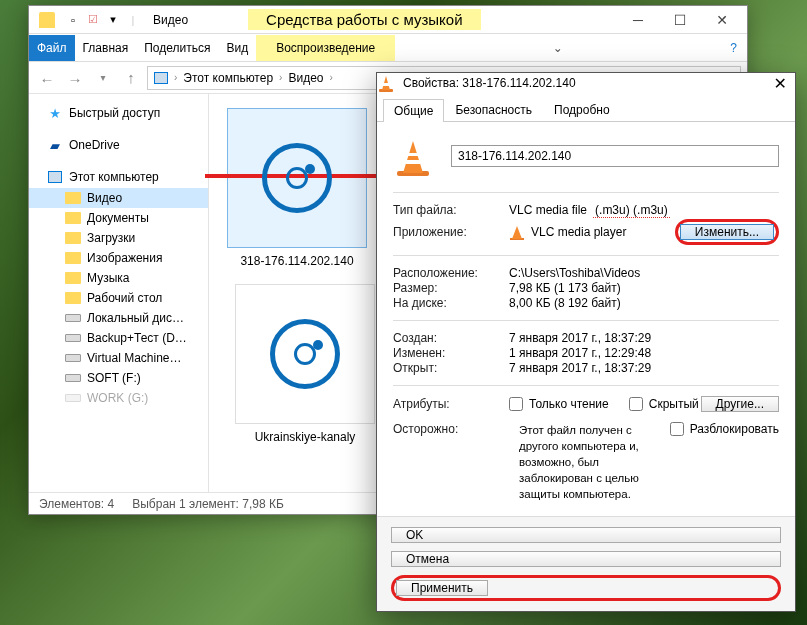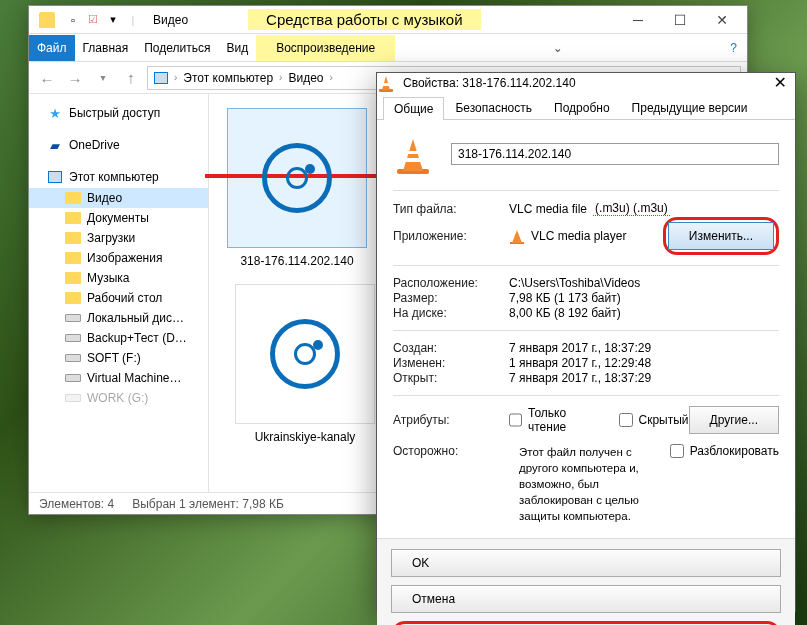--- a/index.html
+++ b/index.html
@@ -78,21 +78,21 @@
 .name-input { flex: 1; border: 1px solid #999; padding: 3px 6px; height: 22px; font-size:12px; }
 
 .prop-row { display: flex; margin: 1px 0; align-items: center; }
 .prop-label { width: 116px; color: #222; }
 .prop-val { flex: 1; display: flex; align-items: center; gap: 6px; }
 .m3u-underline { border-bottom: 1px dotted #d33; padding: 0 2px; }
 .small-cone { width:16px; height:16px; position:relative; display:inline-block; }
 .small-cone::after { content:''; position:absolute; bottom:1px; left:3px; width:0; height:0; border-left:5px solid transparent; border-right:5px solid transparent; border-bottom:13px solid #f58b2e;}
 .small-cone::before { content:''; position:absolute; bottom:0; left:1px; width:14px; height:2px; background:#e87b2a;}
 
-.btn { border: 1px solid #aaa; background: linear-gradient(#fdfdfd,#e8e8e8); padding: 3px 20px; font-size: 12px; height:28px; display:inline-flex; align-items:center; }
+.btn { border: 1px solid #aaa; background: linear-gradient(#fdfdfd,#e8e8e8); padding: 3px 14px; font-size: 12px; height:16px; display:inline-flex; align-items:center; }
 .btn.blue { border-color: #3b86c6; background: linear-gradient(#eaf3fb,#c9e0f4); }
 .red-ring { border: 3px solid #e3201f; border-radius: 14px; padding: 2px; display:inline-block; }
 
 hr.sep { border: none; border-top: 1px solid #ddd; margin: 10px 0; }
 
 .checkbox-row { display: flex; align-items: center; gap: 6px; }
 .checkbox-row input { width:14px; height:14px; }
 .warn-row { display:flex; gap:10px; margin-top:10px; }
 .warn-text { flex:1; font-size:11.5px; line-height:1.4; }
 
@@ -189,25 +189,25 @@
       <div class="sb-item sub">
           <span class="disk-ico"></span>
           <span>Локальный дис…</span>
         </div>
       <div class="sb-item sub">
           <span class="disk-ico"></span>
           <span>Backup+Тест (D…</span>
         </div>
       <div class="sb-item sub">
           <span class="disk-ico"></span>
+          <span>Virtual Machine…</span>
+        </div>
+      <div class="sb-item sub">
+          <span class="disk-ico"></span>
           <span>SOFT (F:)</span>
-        </div>
-      <div class="sb-item sub">
-          <span class="disk-ico"></span>
-          <span>Virtual Machine…</span>
         </div>
       <div class="sb-item sub" style="opacity:.35">
           <span class="disk-ico"></span>
           <span>WORK (G:)</span>
         </div>
     </div>
 
     <div class="content">
       <div class="red-arrow">
         <div class="red-arrow-line"></div>
@@ -245,21 +245,20 @@
     <span class="cone-icon">
         <span class="cone-stripe"></span>
       </span>
     <span>Свойства: 318-176.114.202.140</span>
     <span class="props-close">✕</span>
   </div>
   <div class="tabs">
     <div class="tab active">Общие</div>
     <div class="tab">Безопасность</div>
     <div class="tab">Подробно</div>
-    <div class="tab">Предыдущие версии</div>
   </div>
   <div class="props-body">
     <div class="header-row">
       <div class="big-cone">
           <span class="s1"></span>
           <span class="s2"></span>
         </div>
       <input class="name-input" value="318-176.114.202.140" style="">
     </div>
     <hr class="sep">

